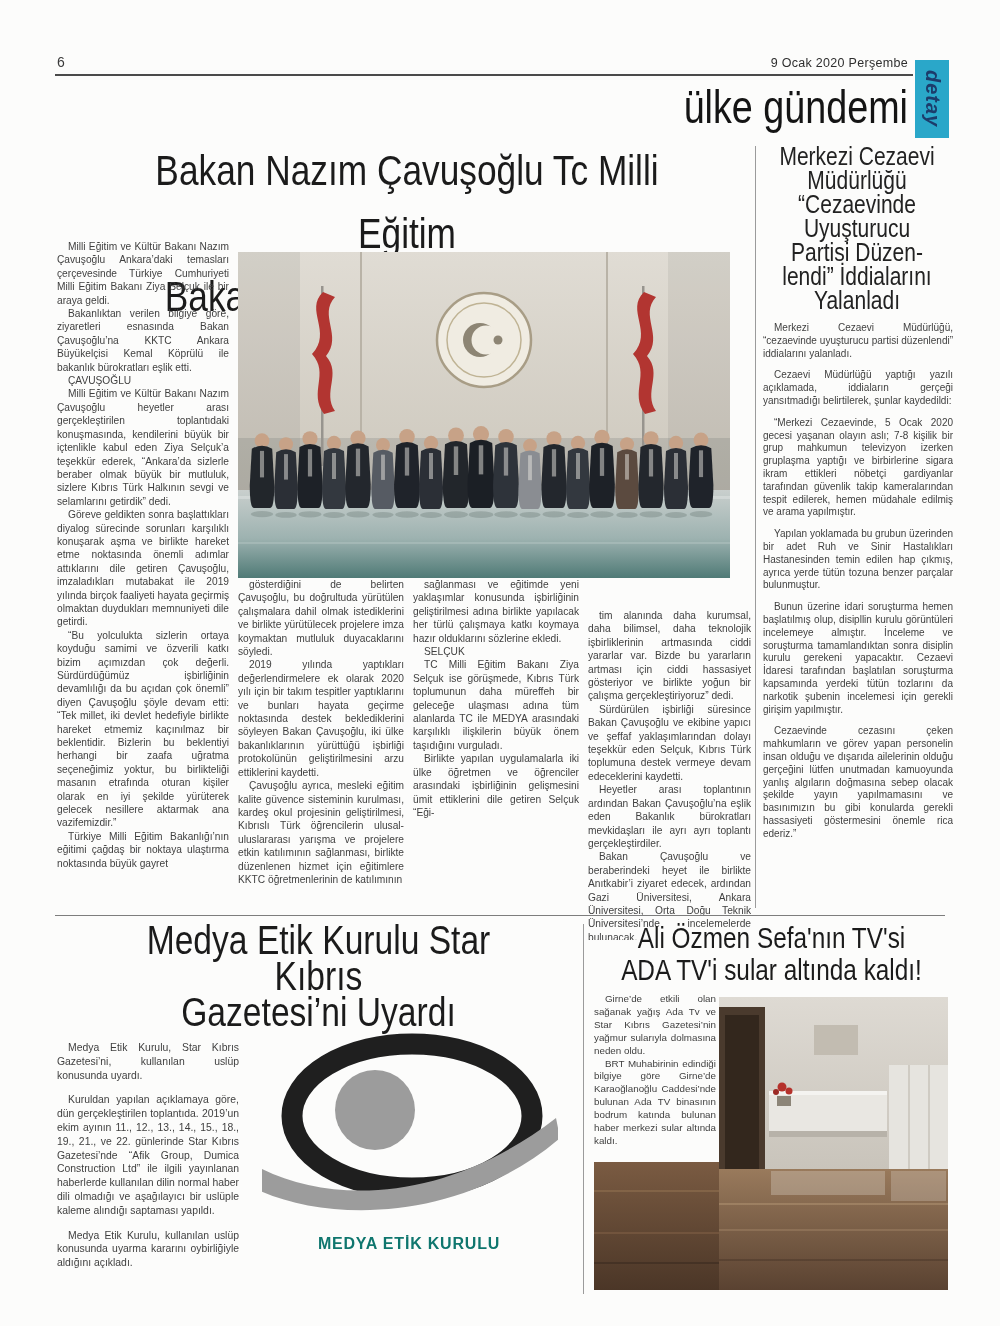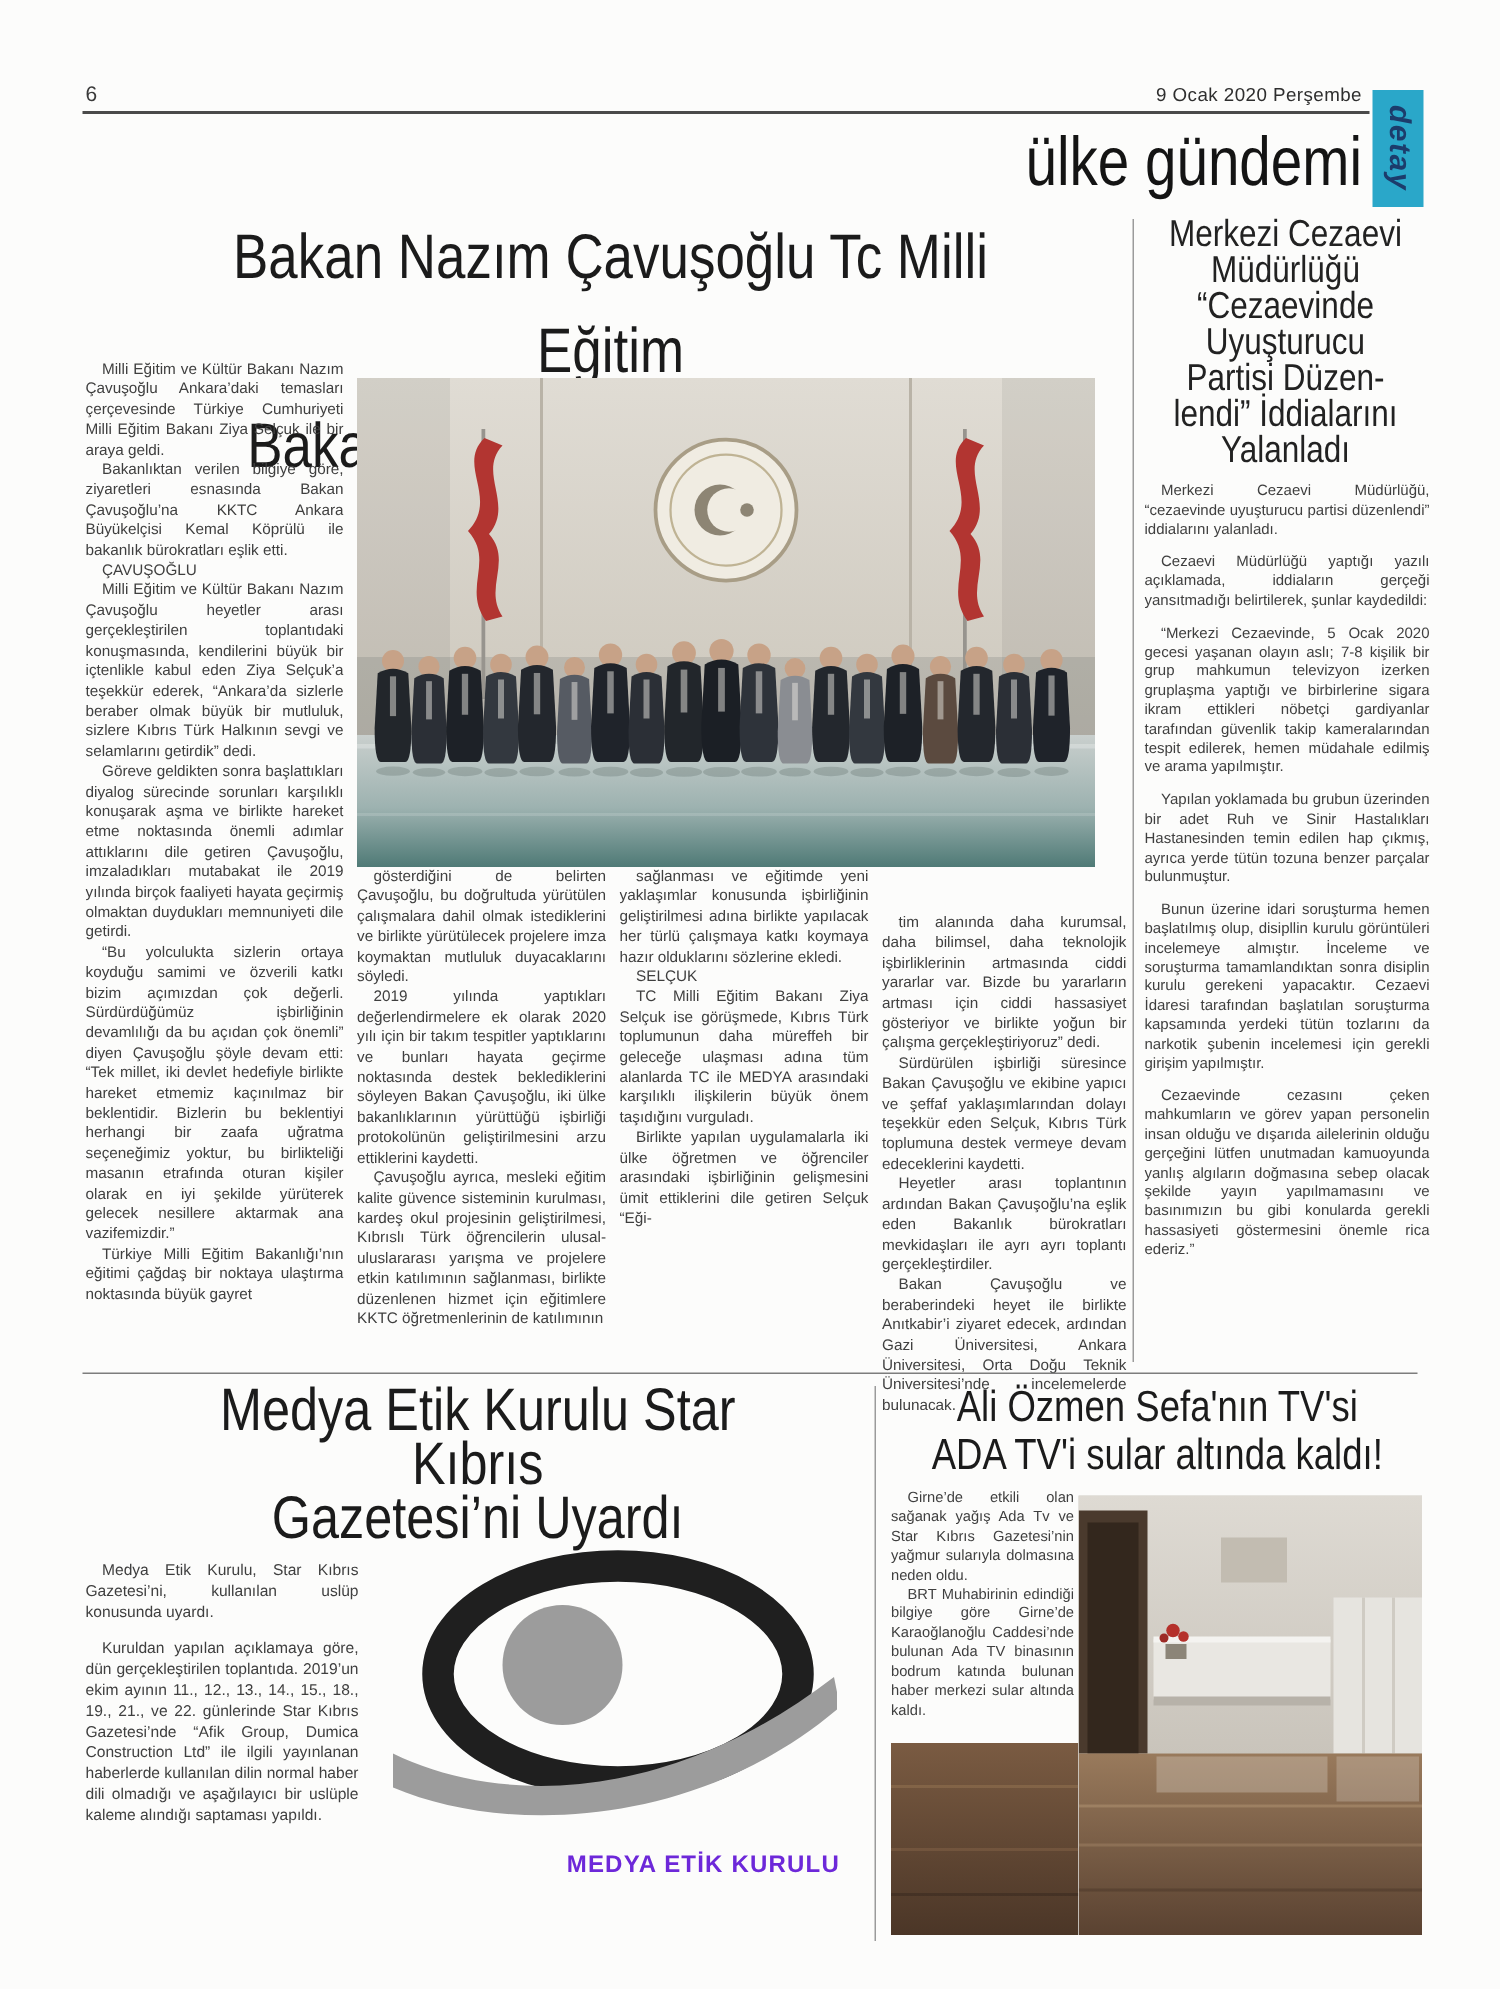--- a/index.html
+++ b/index.html
@@ -29,21 +29,21 @@
   .col{position:absolute;text-align:justify;font-size:10.2px;line-height:13.4px;color:#3f3f3f;overflow:hidden;}
   .col p{margin:0;text-indent:11px;}
   .col.gap p{margin-bottom:9px;}
   .col.gap2 p{margin-bottom:11px;}
   .subhead{text-indent:11px;}
   
   .vrule{width:1px;background:#9b9b9b;}
   .hrule{height:1px;background:#7d7d7d;}
   
   .photo{overflow:hidden;background:#cfccc5;}
-  .logo-caption{left:258px;top:1235px;width:302px;text-align:right;font-weight:700;font-size:16px;letter-spacing:.8px;color:#6d28d9;}
+  .logo-caption{left:258px;top:1235px;width:302px;text-align:center;font-weight:700;font-size:16px;letter-spacing:.8px;color:#0f766e;}
 </style>
 </head>
 <body>
 
 <div class="abs page-num">6</div>
 <div class="abs date">9 Ocak 2020 Perşembe</div>
 <div class="abs header-rule"></div>
 <div class="abs brand-block" style="background:#2aa7c9;">
   <span class="brand-text" style="color:#1c3c6b;">detay</span>
 </div>
@@ -210,20 +210,21 @@
 <div class="abs hrule" style="left:55px;top:915px;width:890px;"></div>
 <div class="abs vrule" style="left:583px;top:924px;height:370px;"></div>
 
 <div class="abs headline h-bl">
   <span class="cond">Medya Etik Kurulu Star Kıbrıs</span>
   <span class="cond">Gazetesi’ni Uyardı</span>
 </div>
 <div class="col gap2" style="left:57px;top:1041px;width:182px;height:260px;font-size:10.4px;line-height:13.8px;">
   <p>Medya Etik Kurulu, Star Kıbrıs Gazetesi’ni, kullanılan uslüp konusunda uyardı.</p>
   <p>Kuruldan yapılan açıklamaya göre, dün gerçekleştirilen toplantıda. 2019’un ekim ayının 11., 12., 13., 14., 15., 18., 19., 21., ve 22. günlerinde Star Kıbrıs Gazetesi’nde “Afik Group, Dumica Construction Ltd” ile ilgili yayınlanan haberlerde kullanılan dilin normal haber dili olmadığı ve aşağılayıcı bir uslüple kaleme alındığı saptaması yapıldı.</p>
+  <p>Medya Etik Kurulu, kullanılan uslüp konusunda uyarma kararını oybirliğiyle aldığını açıkladı.</p>
 </div>
 
 <div class="abs" style="left:262px;top:1018px;width:296px;height:215px;">
   <svg width="296" height="215" viewBox="0 0 296 215">
     <ellipse cx="150" cy="98" rx="120" ry="72" fill="none" stroke="#1f1f1f" stroke-width="21"></ellipse>
     <path d="M-6,148 C70,188 185,184 294,100 L298,120 C200,204 66,206 -8,170 Z" fill="#9c9c9c"></path>
     <circle cx="113" cy="92" r="40" fill="#9c9c9c"></circle>
   </svg>
 </div>
 <div class="abs logo-caption">MEDYA ETİK KURULU</div>

